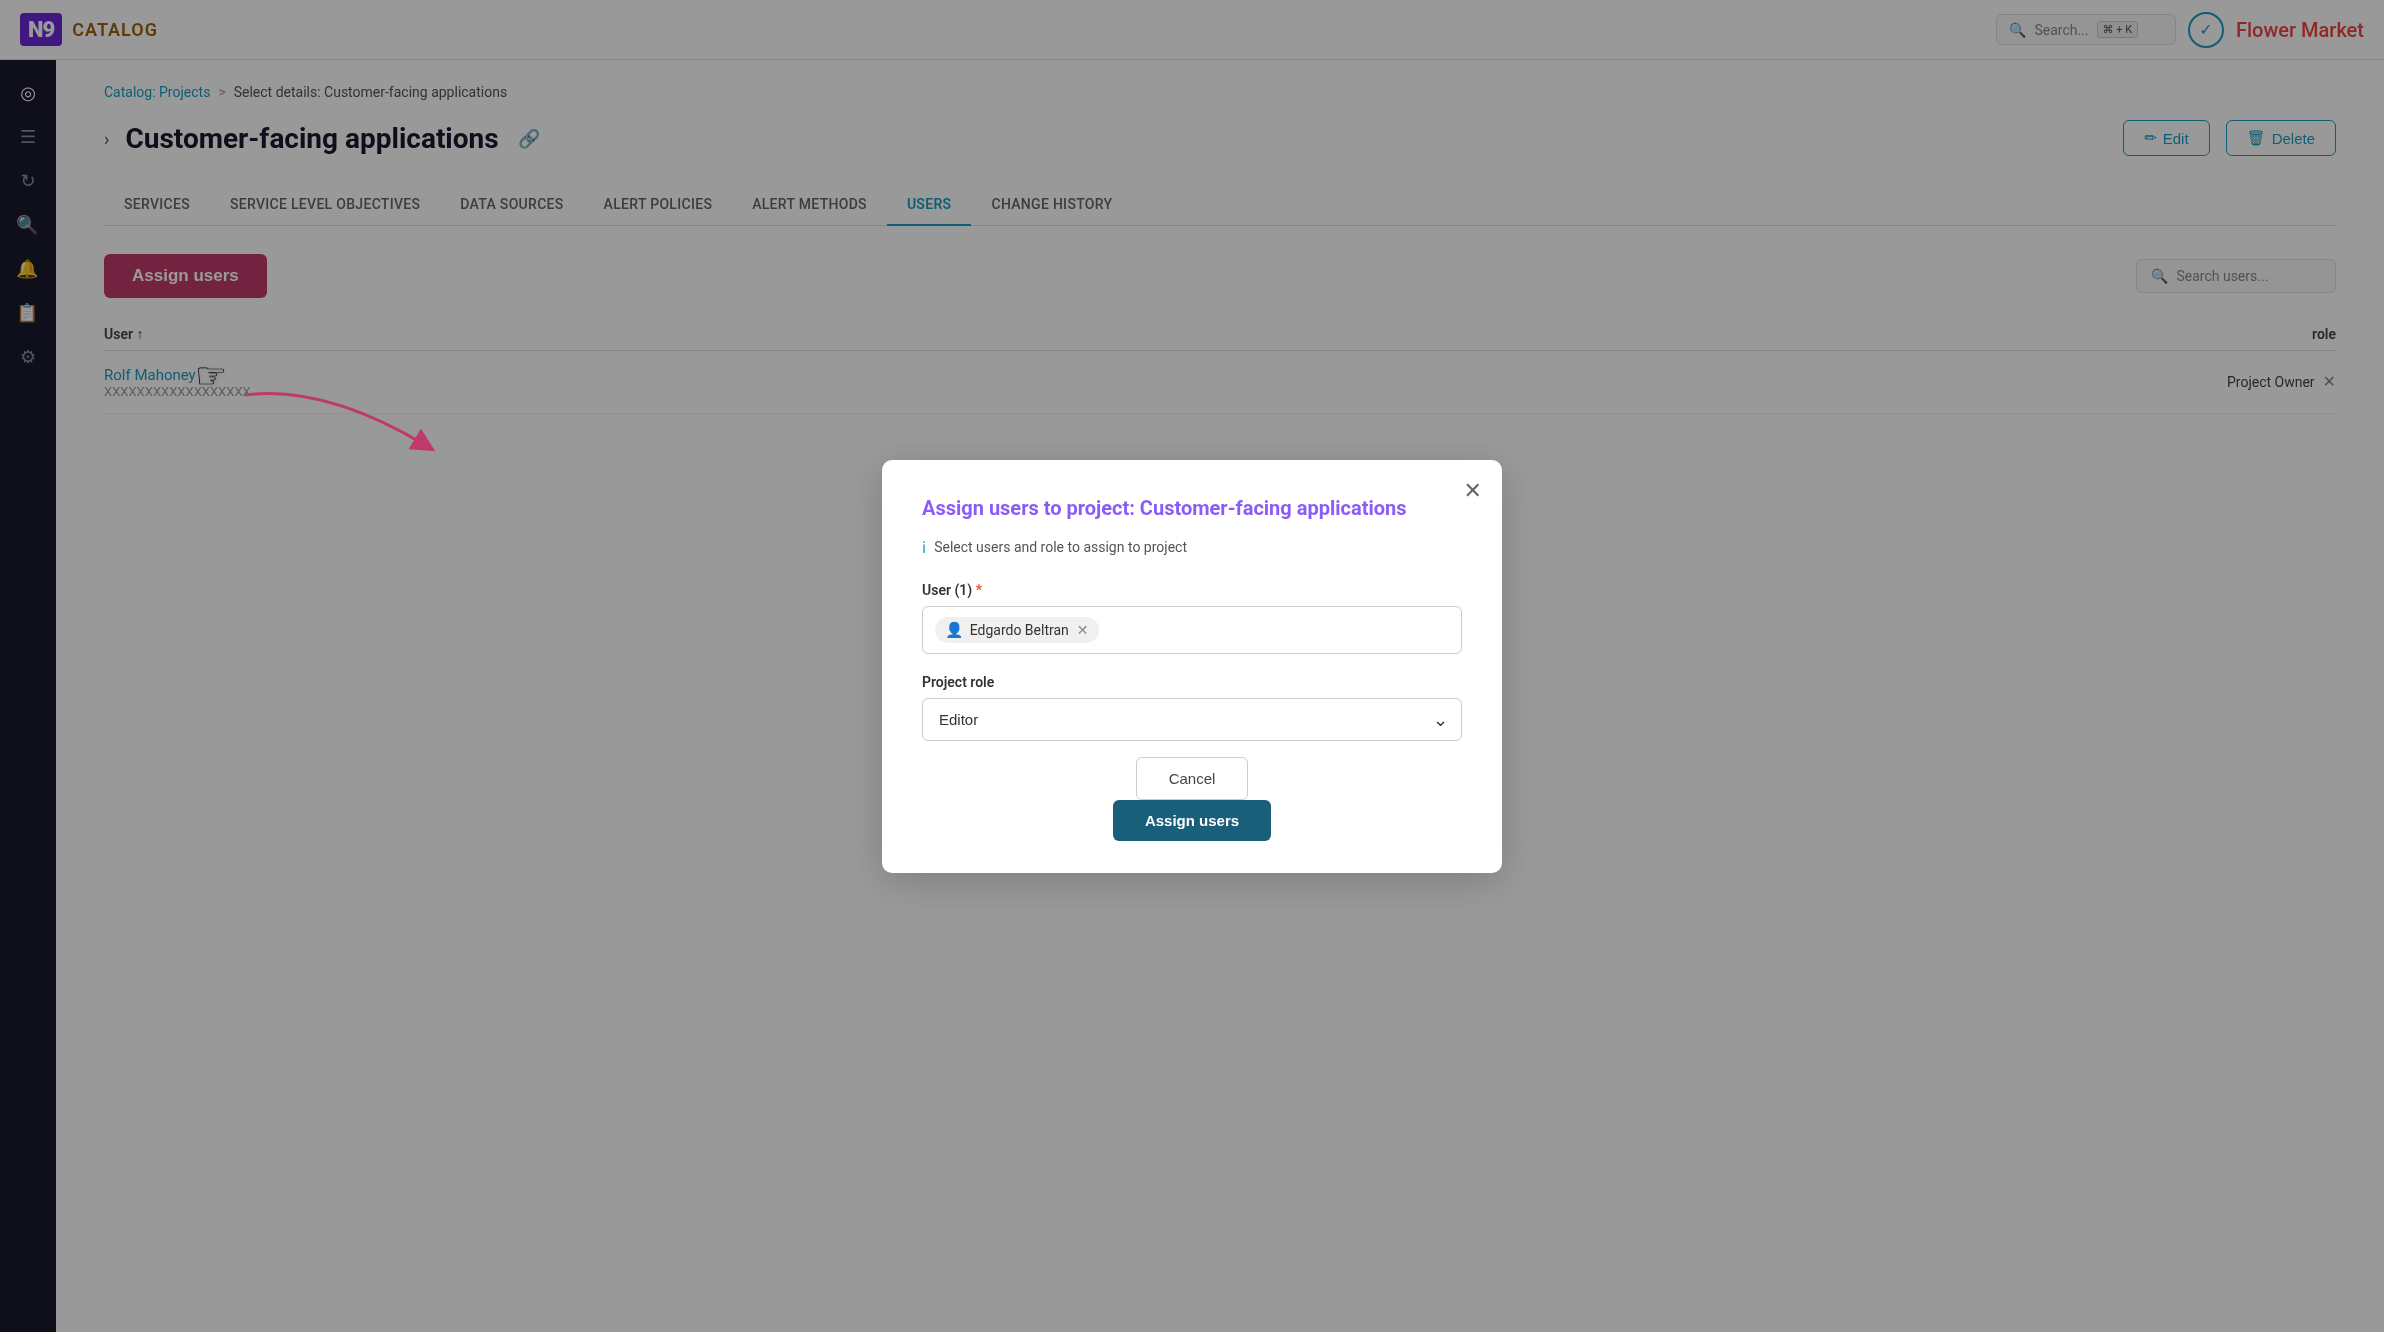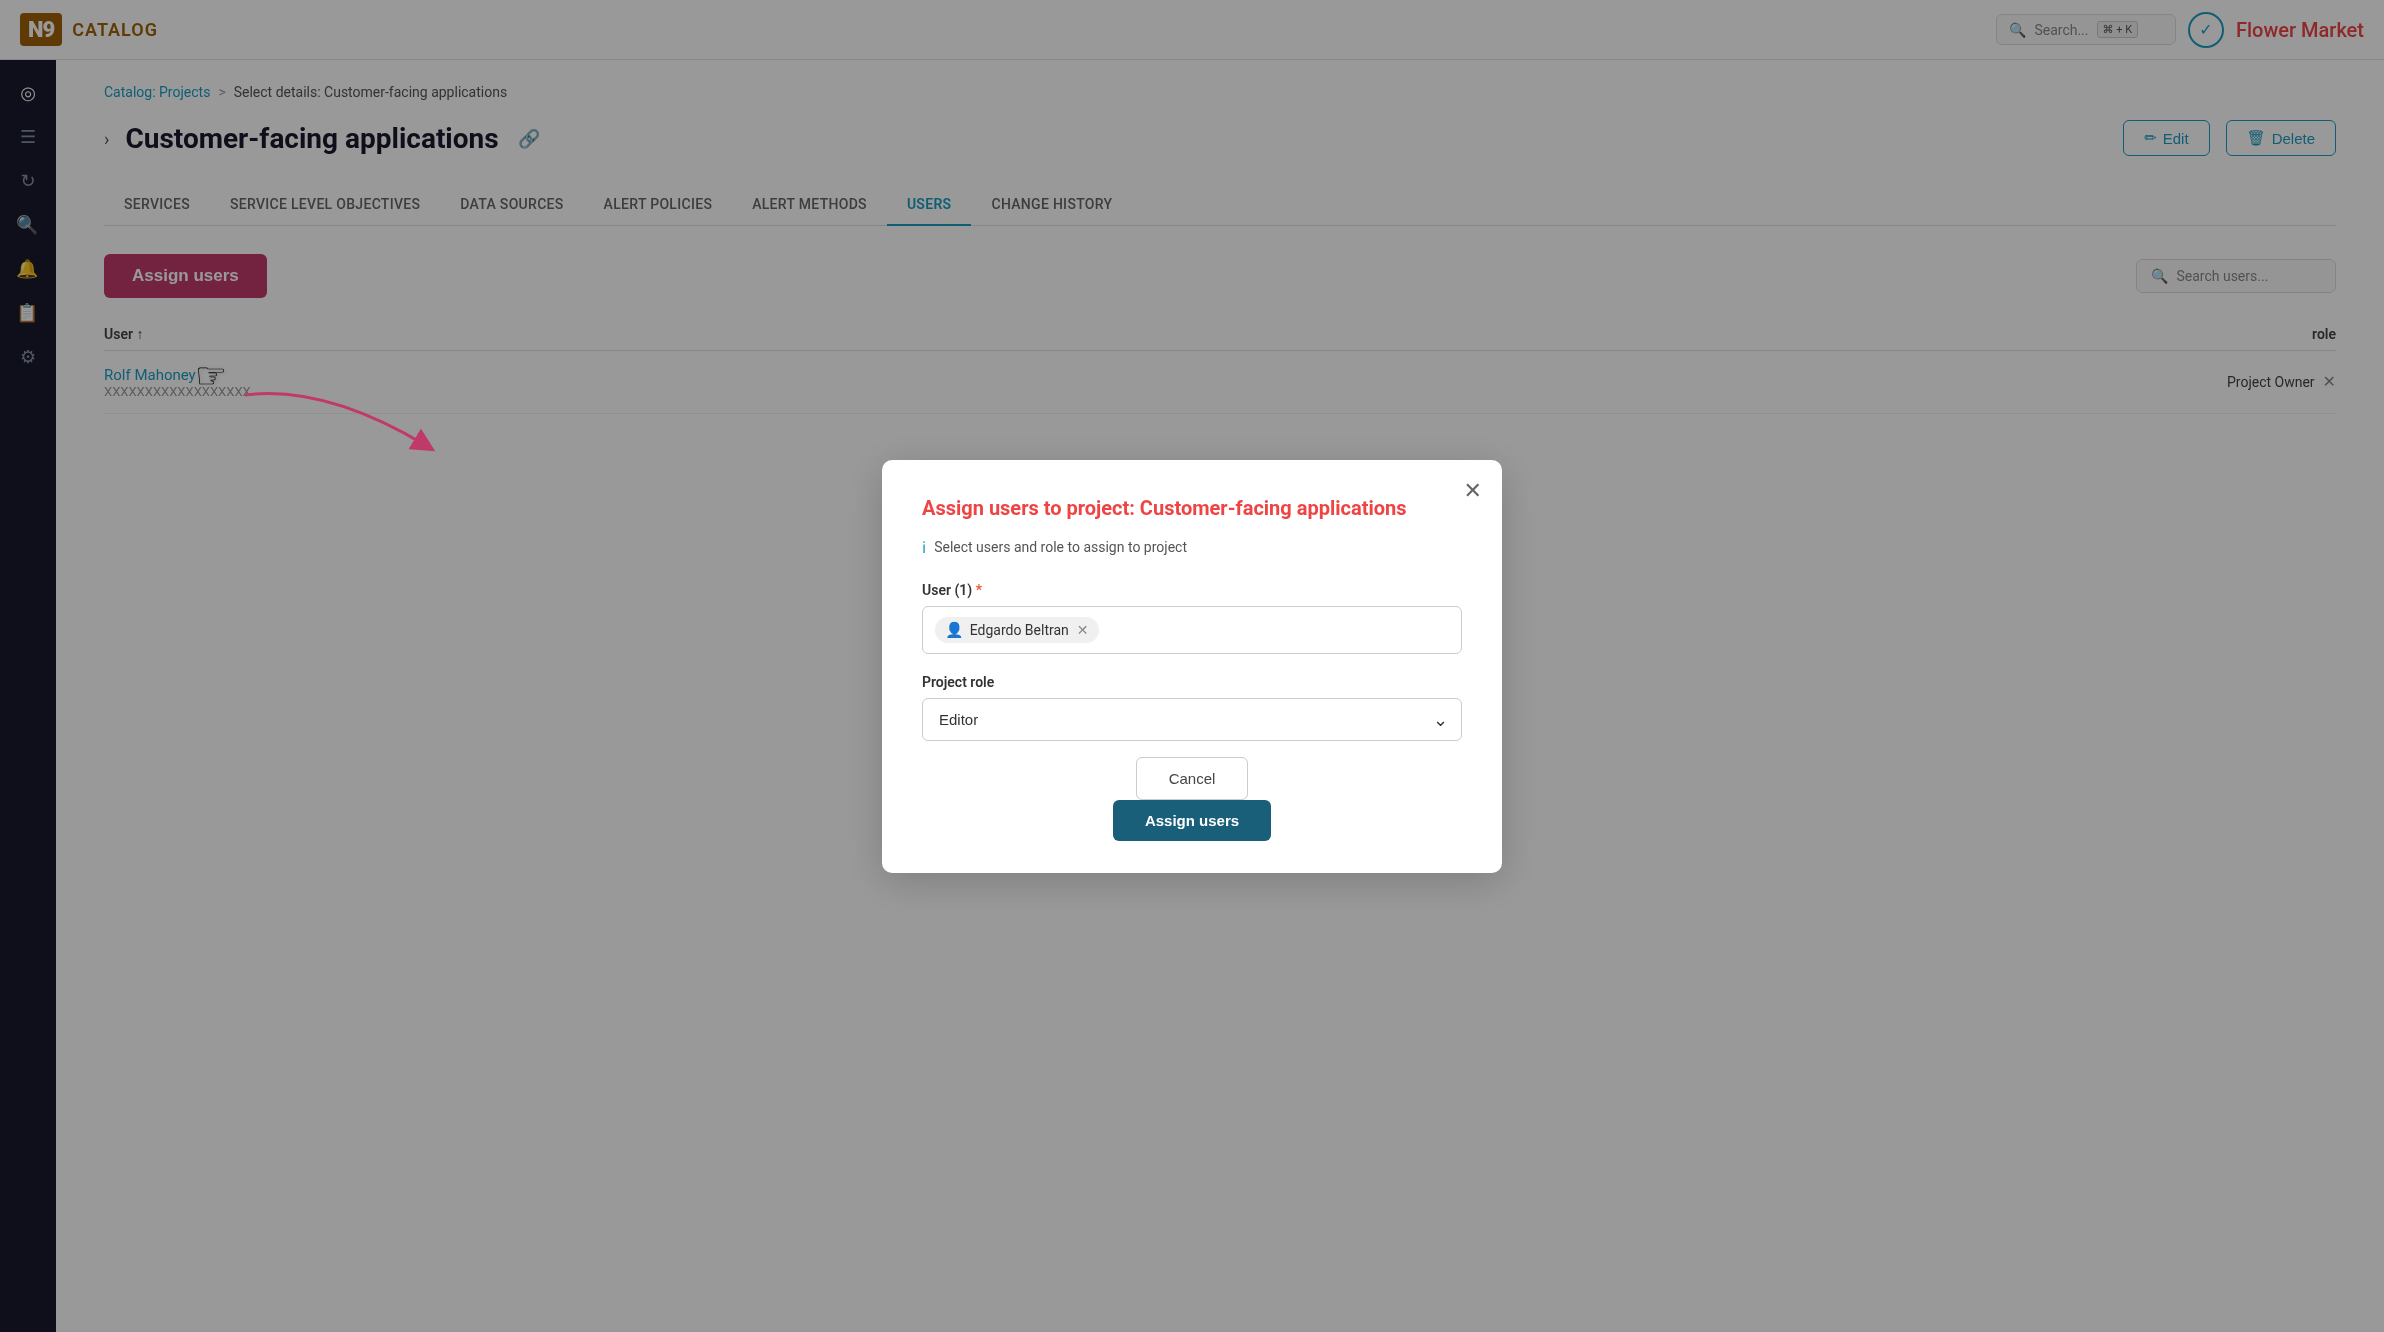--- a/index.html
+++ b/index.html
@@ -13,21 +13,21 @@
       background: #fff;
       border-bottom: 1px solid #e0e0e0;
       height: 60px;
       padding: 0 20px;
       position: fixed;
       top: 0; left: 0; right: 0;
       z-index: 100;
     }
     .header-left { display: flex; align-items: center; gap: 10px; }
     .logo-n9 {
-      background: #a16207;
+      background: #6d28d9;
       color: #fff;
       font-weight: 900;
       font-size: 22px;
       padding: 4px 8px;
       border-radius: 4px;
       letter-spacing: -1px;
     }
     .catalog-text {
       font-size: 18px;
       font-weight: 600;
@@ -237,21 +237,21 @@
       position: relative;
       box-shadow: 0 8px 40px rgba(0,0,0,0.18);
     }
     .modal-close {
       position: absolute;
       top: 18px; right: 20px;
       background: none; border: none;
       font-size: 22px; color: #666; cursor: pointer;
     }
     .modal-title {
-      font-size: 20px; font-weight: 700; color: #ef4444;
+      font-size: 20px; font-weight: 700; color: #8b5cf6;
       margin-bottom: 16px;
     }
     .modal-info {
       display: flex; align-items: center; gap: 8px;
       font-size: 14px; color: #555;
       margin-bottom: 24px;
     }
     .info-icon { color: #1a9dc3; font-size: 16px; }
     .modal-label {
       font-size: 14px; font-weight: 600; color: #333;

